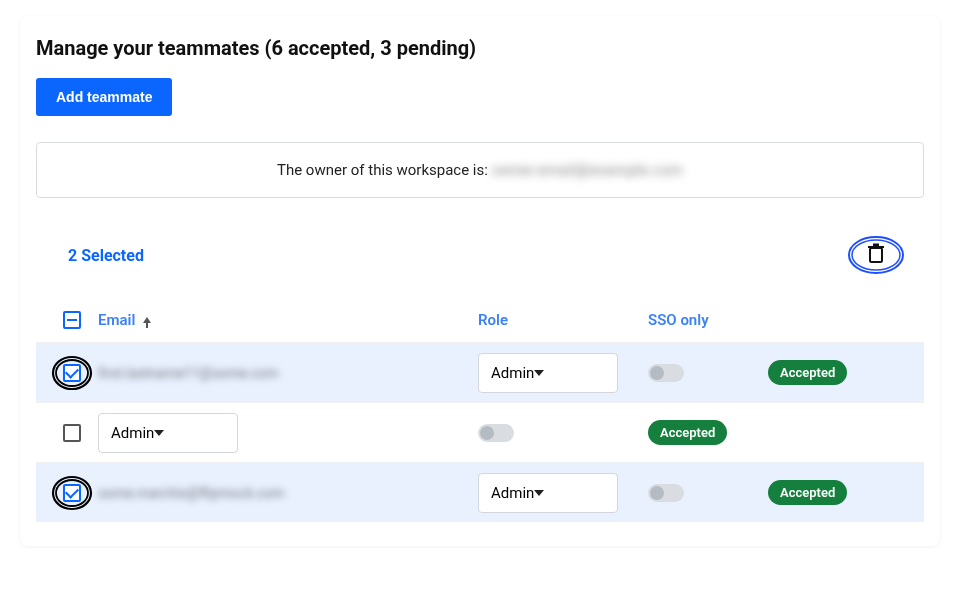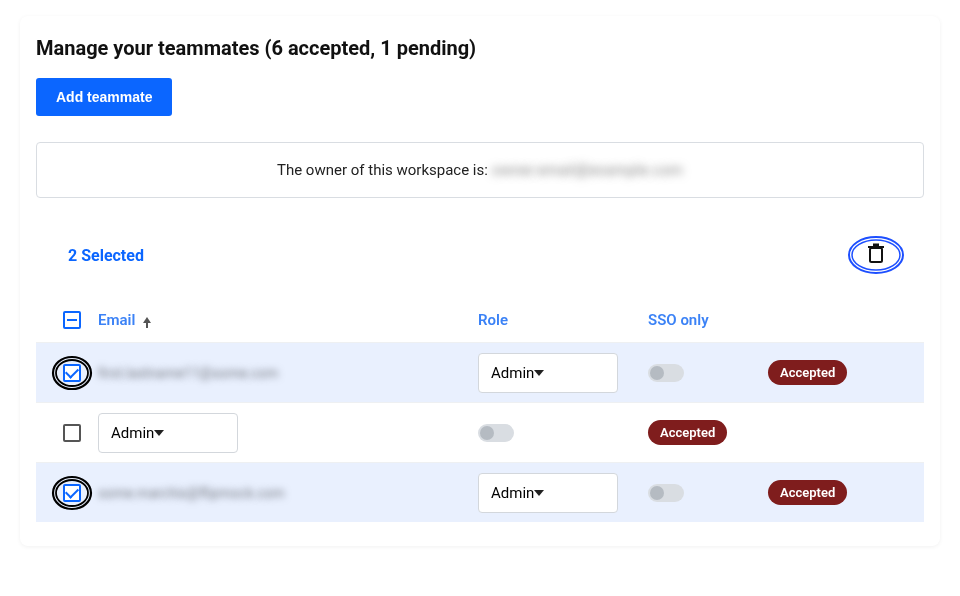--- a/index.html
+++ b/index.html
@@ -179,21 +179,21 @@
   .toggle::after{
     content:"";
     position:absolute;
     left:2px;top:2px;
     width:14px;height:14px;
     border-radius:50%;
     background:#b5bbc2;
   }
   .status-pill {
     display:inline-block;
-    background:#7f1d1d;
+    background:#15803d;
     color:#fff;
     font-size:13px;
     font-weight:600;
     padding:5px 12px;
     border-radius:14px;
   }
   .arrow-up {
     width:0;height:0;
     border-left:4px solid transparent;
     border-right:4px solid transparent;
@@ -207,21 +207,21 @@
     left:-1px;top:5px;
     width:2px;height:6px;
     background:#555;
   }
 </style>
 </head>
 <body>
 
 <div class="panel">
 
-  <h1 class="title">Manage your teammates (6 accepted, 1 pending)</h1>
+  <h1 class="title">Manage your teammates (6 accepted, 3 pending)</h1>
 
   <button class="add-btn">Add teammate</button>
 
   <div class="owner-box">
     <span>The owner of this workspace is: </span>
     <span class="owner-email">owner.email@example.com</span>
   </div>
 
   <div class="sel-row">
     <div class="sel-count">2 Selected</div>

